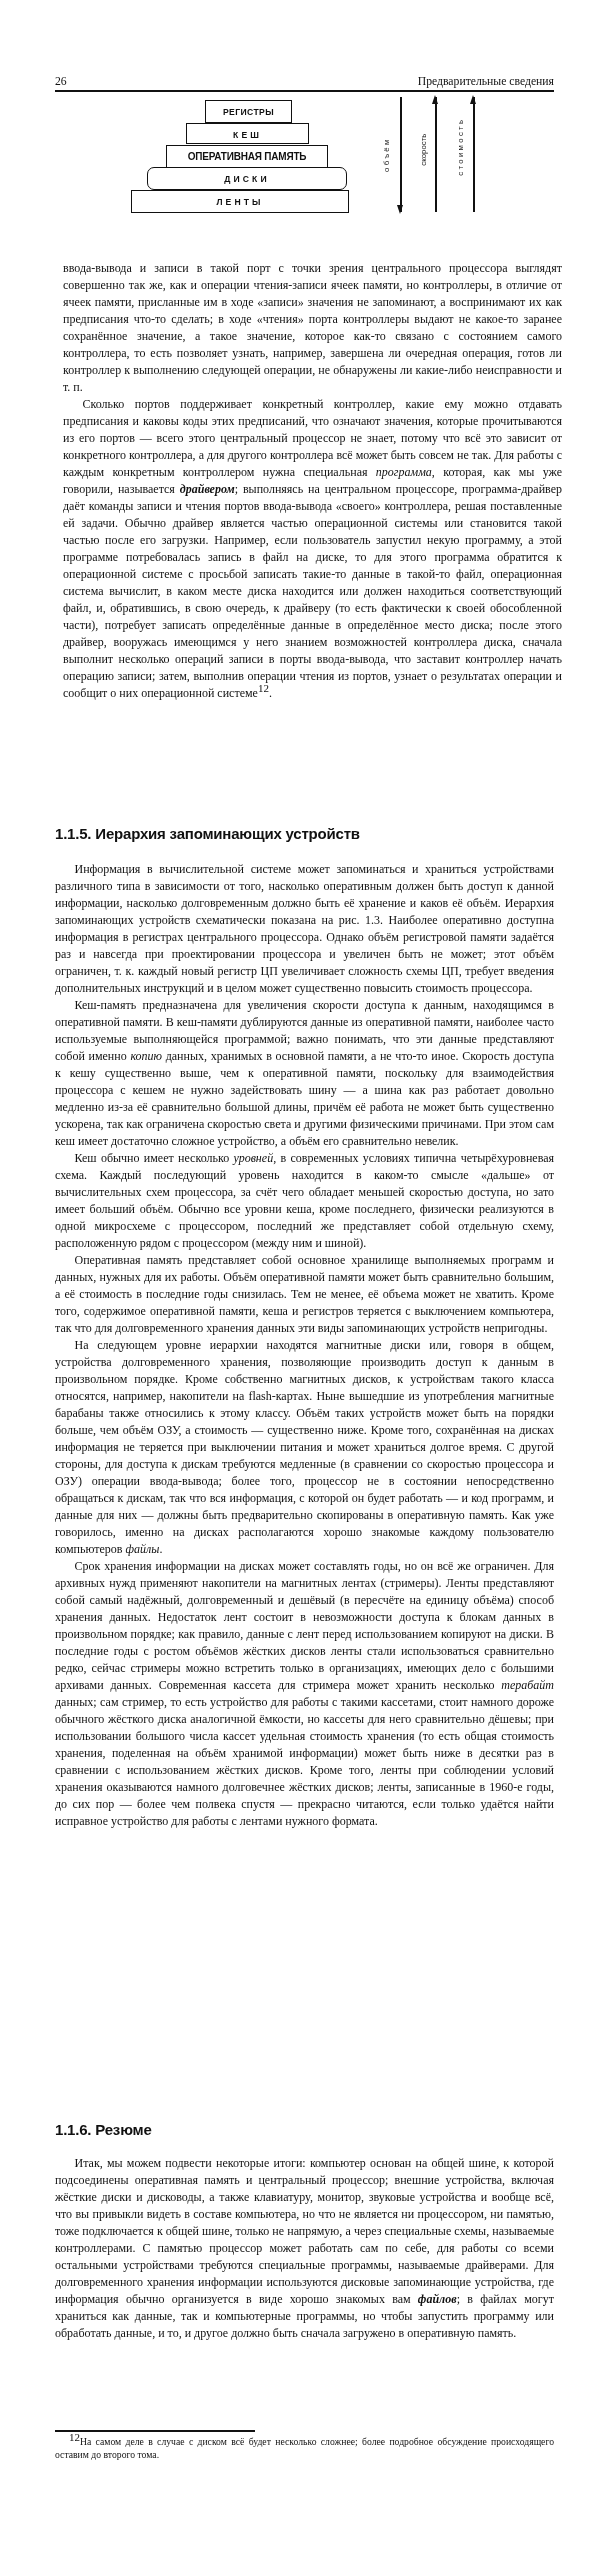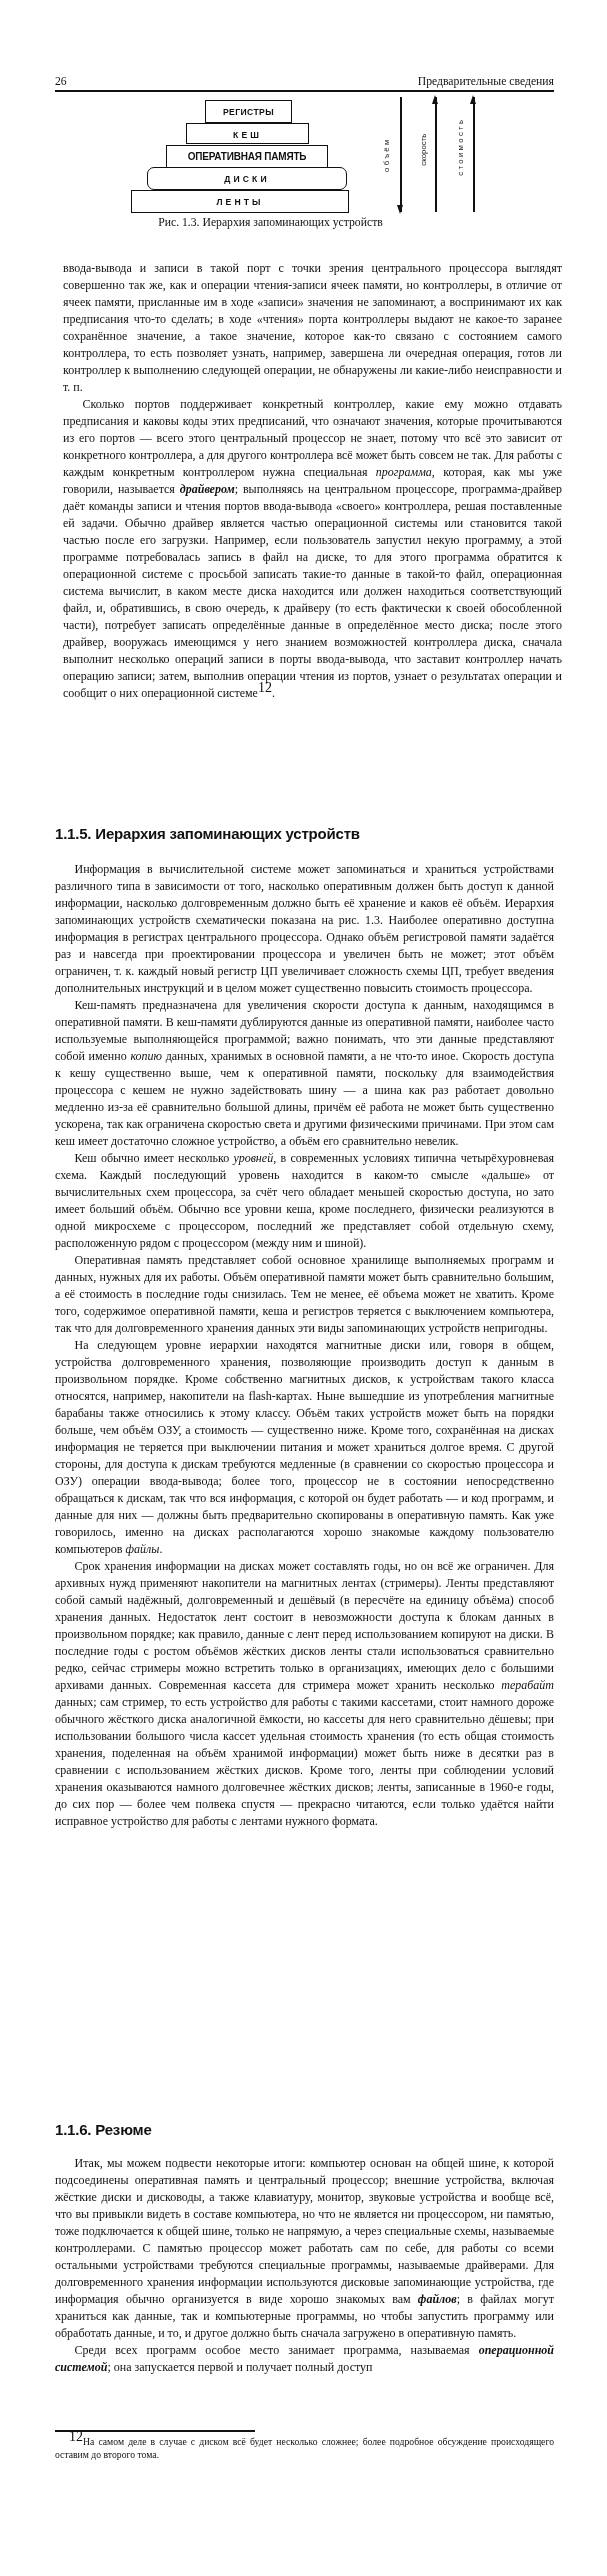--- a/index.html
+++ b/index.html
@@ -30,21 +30,21 @@
              font-size: 11.7px; padding-left: 0; }
 
   .body { position: absolute; left: 0; width: 499px; font-size: 12px; line-height: 17px;
           text-align: justify; hyphens: manual; }
   .body p { margin: 0; text-indent: 19.5px; }
   .body p.noindent { text-indent: 0; }
   .sec-heading { position: absolute; left: 0; font-size: 15px; font-weight: bold;
                  font-family: Liberation Sans, sans-serif; letter-spacing: -0.2px; }
   .term { font-style: italic; font-weight: bold; }
   .emph { font-style: italic; }
-  sup.fn { font-size: 14px; vertical-align: super; line-height: 0; }
+  sup.fn { font-size: 11px; vertical-align: super; line-height: 0; }
   .fn-rule { position: absolute; left: 0; width: 200px; height: 1.6px; background: #111; }
   .footnote { position: absolute; left: 0; width: 499px; font-size: 9.7px; line-height: 13.2px;
               text-align: justify; }
   .footnote p { margin: 0; text-indent: 14px; }
 </style>
 </head>
 <body>
 
 <div class="page">
 
@@ -70,42 +70,40 @@
     <div class="arrow" style="left:380px;">
       <span class="head up"></span>
     </div>
     <div class="vlabel" style="left:322px; top:48px;">скорость</div>
 
     <div class="arrow" style="left:418px;">
       <span class="head up"></span>
     </div>
     <div class="vlabel" style="left:359px; top:45px; letter-spacing:2.3px;">стоимость</div>
 
-    <div class="caption" style="left:-34px;">Рис. 1.3. Иерархия запоминающих устройств</div>
   </div>
 
   <div class="body" id="prev-body" style="top:260px;margin-left:8px;">
       <p class="noindent"><span>ввода-вывода и записи в такой порт с точки зрения центрального процессора выглядят совершенно так же, как и операции чтения-записи ячеек памяти, но контроллеры, в отличие от ячеек памяти, присланные им в ходе «записи» значения не запоминают, а воспринимают их как предписания что-то сделать; в ходе «чтения» порта контроллеры выдают не какое-то заранее сохранённое значение, а такое значение, которое как-то связано с состоянием самого контроллера, то есть позволяет узнать, например, завершена ли очередная операция, готов ли контроллер к выполнению следующей операции, не обнаружены ли какие-либо неисправности и т. п.</span></p>
       <p><span>Сколько портов поддерживает конкретный контроллер, какие ему можно отдавать предписания и каковы коды этих предписаний, что означают значения, которые прочитываются из его портов — всего этого центральный процессор не знает, потому что всё это зависит от конкретного контроллера, а для другого контроллера всё может быть совсем не так. Для работы с каждым конкретным контроллером нужна специальная </span><span class="emph">программа</span><span>, которая, как мы уже говорили, называется </span><span class="term">драйвером</span><span>; выполняясь на центральном процессоре, программа-драйвер даёт команды записи и чтения портов ввода-вывода «своего» контроллера, решая поставленные ей задачи. Обычно драйвер является частью операционной системы или становится такой частью после его загрузки. Например, если пользователь запустил некую программу, а этой программе потребовалась запись в файл на диске, то для этого программа обратится к операционной системе с просьбой записать такие-то данные в такой-то файл, операционная система вычислит, в каком месте диска находится или должен находиться соответствующий файл, и, обратившись, в свою очередь, к драйверу (то есть фактически к своей обособленной части), потребует записать определённые данные в определённое место диска; после этого драйвер, вооружась имеющимся у него знанием возможностей контроллера диска, сначала выполнит несколько операций записи в порты ввода-вывода, что заставит контроллер начать операцию записи; затем, выполнив операции чтения из портов, узнает о результатах операции и сообщит о них операционной системе</span><sup class="fn">12</sup><span>.</span></p>
     </div>
 
   <div class="sec-heading" style="top:825px;">1.1.5. Иерархия запоминающих устройств</div>
   <div class="body" id="s115-body" style="top:861px;">
       <p><span>Информация в вычислительной системе может запоминаться и храниться устройствами различного типа в зависимости от того, насколько оперативным должен быть доступ к данной информации, насколько долговременным должно быть её хранение и каков её объём. Иерархия запоминающих устройств схематически показана на рис. 1.3. Наиболее оперативно доступна информация в регистрах центрального процессора. Однако объём регистровой памяти задаётся раз и навсегда при проектировании процессора и увеличен быть не может; этот объём ограничен, т. к. каждый новый регистр ЦП увеличивает сложность схемы ЦП, требует введения дополнительных инструкций и в целом может существенно повысить стоимость процессора.</span></p>
       <p><span>Кеш-память предназначена для увеличения скорости доступа к данным, находящимся в оперативной памяти. В кеш-памяти дублируются данные из оперативной памяти, наиболее часто используемые выполняющейся программой; важно понимать, что эти данные представляют собой именно </span><span class="emph">копию</span><span> данных, хранимых в основной памяти, а не что-то иное. Скорость доступа к кешу существенно выше, чем к оперативной памяти, поскольку для взаимодействия процессора с кешем не нужно задействовать шину — а шина как раз работает довольно медленно из-за её сравнительно большой длины, причём её работа не может быть существенно ускорена, так как ограничена скоростью света и другими физическими причинами. При этом сам кеш имеет достаточно сложное устройство, а объём его сравнительно невелик.</span></p>
       <p><span>Кеш обычно имеет несколько </span><span class="emph">уровней</span><span>, в современных условиях типична четырёхуровневая схема. Каждый последующий уровень находится в каком-то смысле «дальше» от вычислительных схем процессора, за счёт чего обладает меньшей скоростью доступа, но зато имеет больший объём. Обычно все уровни кеша, кроме последнего, физически реализуются в одной микросхеме с процессором, последний же представляет собой отдельную схему, расположенную рядом с процессором (между ним и шиной).</span></p>
       <p><span>Оперативная память представляет собой основное хранилище выполняемых программ и данных, нужных для их работы. Объём оперативной памяти может быть сравнительно большим, а её стоимость в последние годы снизилась. Тем не менее, её объема может не хватить. Кроме того, содержимое оперативной памяти, кеша и регистров теряется с выключением компьютера, так что для долговременного хранения данных эти виды запоминающих устройств непригодны.</span></p>
       <p><span>На следующем уровне иерархии находятся магнитные диски или, говоря в общем, устройства долговременного хранения, позволяющие производить доступ к данным в произвольном порядке. Кроме собственно магнитных дисков, к устройствам такого класса относятся, например, накопители на flash-картах. Ныне вышедшие из употребления магнитные барабаны также относились к этому классу. Объём таких устройств может быть на порядки больше, чем объём ОЗУ, а стоимость — существенно ниже. Кроме того, сохранённая на дисках информация не теряется при выключении питания и может храниться долгое время. С другой стороны, для доступа к дискам требуются медленные (в сравнении со скоростью процессора и ОЗУ) операции ввода-вывода; более того, процессор не в состоянии непосредственно обращаться к дискам, так что вся информация, с которой он будет работать — и код программ, и данные для них — должны быть предварительно скопированы в оперативную память. Как уже говорилось, именно на дисках располагаются хорошо знакомые каждому пользователю компьютеров </span><span class="emph">файлы</span><span>.</span></p>
       <p><span>Срок хранения информации на дисках может составлять годы, но он всё же ограничен. Для архивных нужд применяют накопители на магнитных лентах (стримеры). Ленты представляют собой самый надёжный, долговременный и дешёвый (в пересчёте на единицу объёма) способ хранения данных. Недостаток лент состоит в невозможности доступа к блокам данных в произвольном порядке; как правило, данные с лент перед использованием копируют на диски. В последние годы с ростом объёмов жёстких дисков ленты стали использоваться сравнительно редко, сейчас стримеры можно встретить только в организациях, имеющих дело с большими архивами данных. Современная кассета для стримера может хранить несколько </span><span class="emph">терабайт</span><span> данных; сам стример, то есть устройство для работы с такими кассетами, стоит намного дороже обычного жёсткого диска аналогичной ёмкости, но кассеты для него сравнительно дёшевы; при использовании большого числа кассет удельная стоимость хранения (то есть общая стоимость хранения, поделенная на объём хранимой информации) может быть ниже в десятки раз в сравнении с использованием жёстких дисков. Кроме того, ленты при соблюдении условий хранения оказываются намного долговечнее жёстких дисков; ленты, записанные в 1960-е годы, до сих пор — более чем полвека спустя — прекрасно читаются, если только удаётся найти исправное устройство для работы с лентами нужного формата.</span></p>
     </div>
 
   <div class="sec-heading" style="top:2121px;">1.1.6. Резюме</div>
   <div class="body" id="s116-body" style="top:2155px;">
       <p><span>Итак, мы можем подвести некоторые итоги: компьютер основан на общей шине, к которой подсоединены оперативная память и центральный процессор; внешние устройства, включая жёсткие диски и дисководы, а также клавиатуру, монитор, звуковые устройства и вообще всё, что вы привыкли видеть в составе компьютера, но что не является ни процессором, ни памятью, тоже подключается к общей шине, только не напрямую, а через специальные схемы, называемые контроллерами. С памятью процессор может работать сам по себе, для работы со всеми остальными устройствами требуются специальные программы, называемые драйверами. Для долговременного хранения информации используются дисковые запоминающие устройства, где информация обычно организуется в виде хорошо знакомых вам </span><span class="term">файлов</span><span>; в файлах могут храниться как данные, так и компьютерные программы, но чтобы запустить программу или обработать данные, и то, и другое должно быть сначала загружено в оперативную память.</span></p>
-      <p><span>Среди всех программ особое место занимает программа, называемая </span><span class="term">операционной системой</span><span>; она запускается первой и получает полный доступ</span></p>
     </div>
 
   <div class="fn-rule" style="top:2430px;"></div>
   <div class="footnote" style="top:2435px;">
     <p><sup class="fn">12</sup><span>На самом деле в случае с диском всё будет несколько сложнее; более подробное обсуждение происходящего оставим до второго тома.</span></p>
   </div>
 
 </div>
 
 

